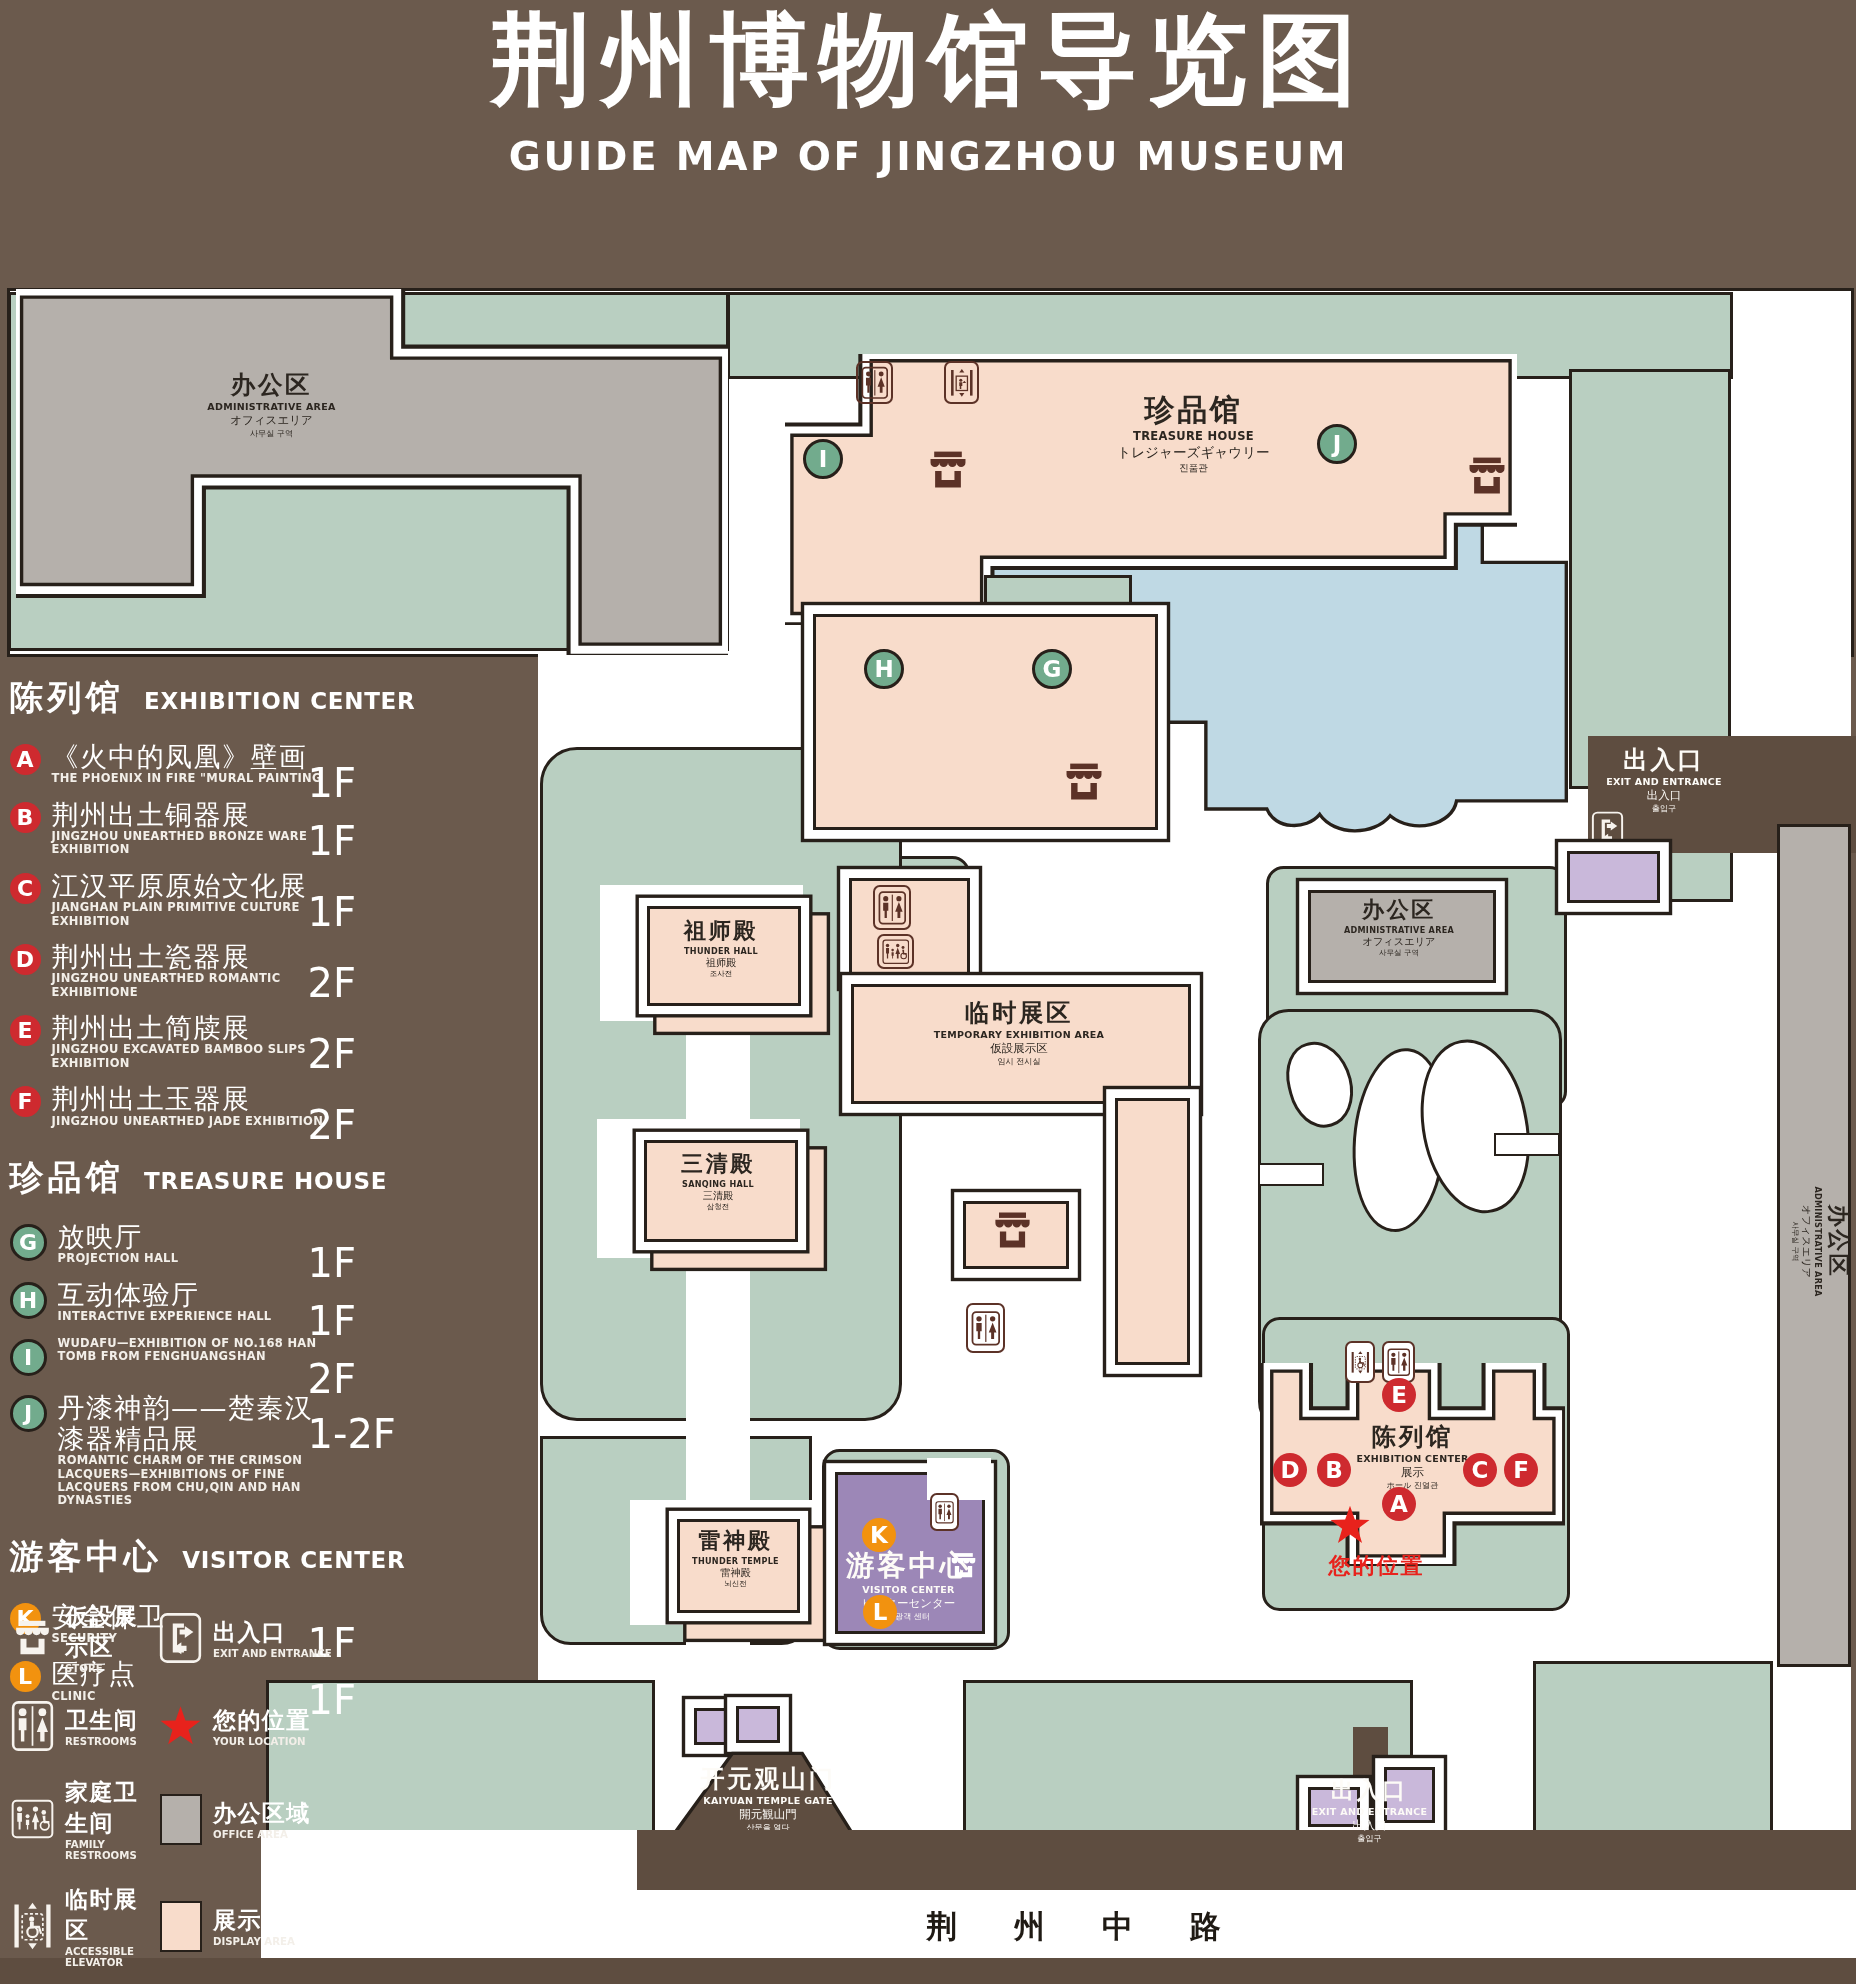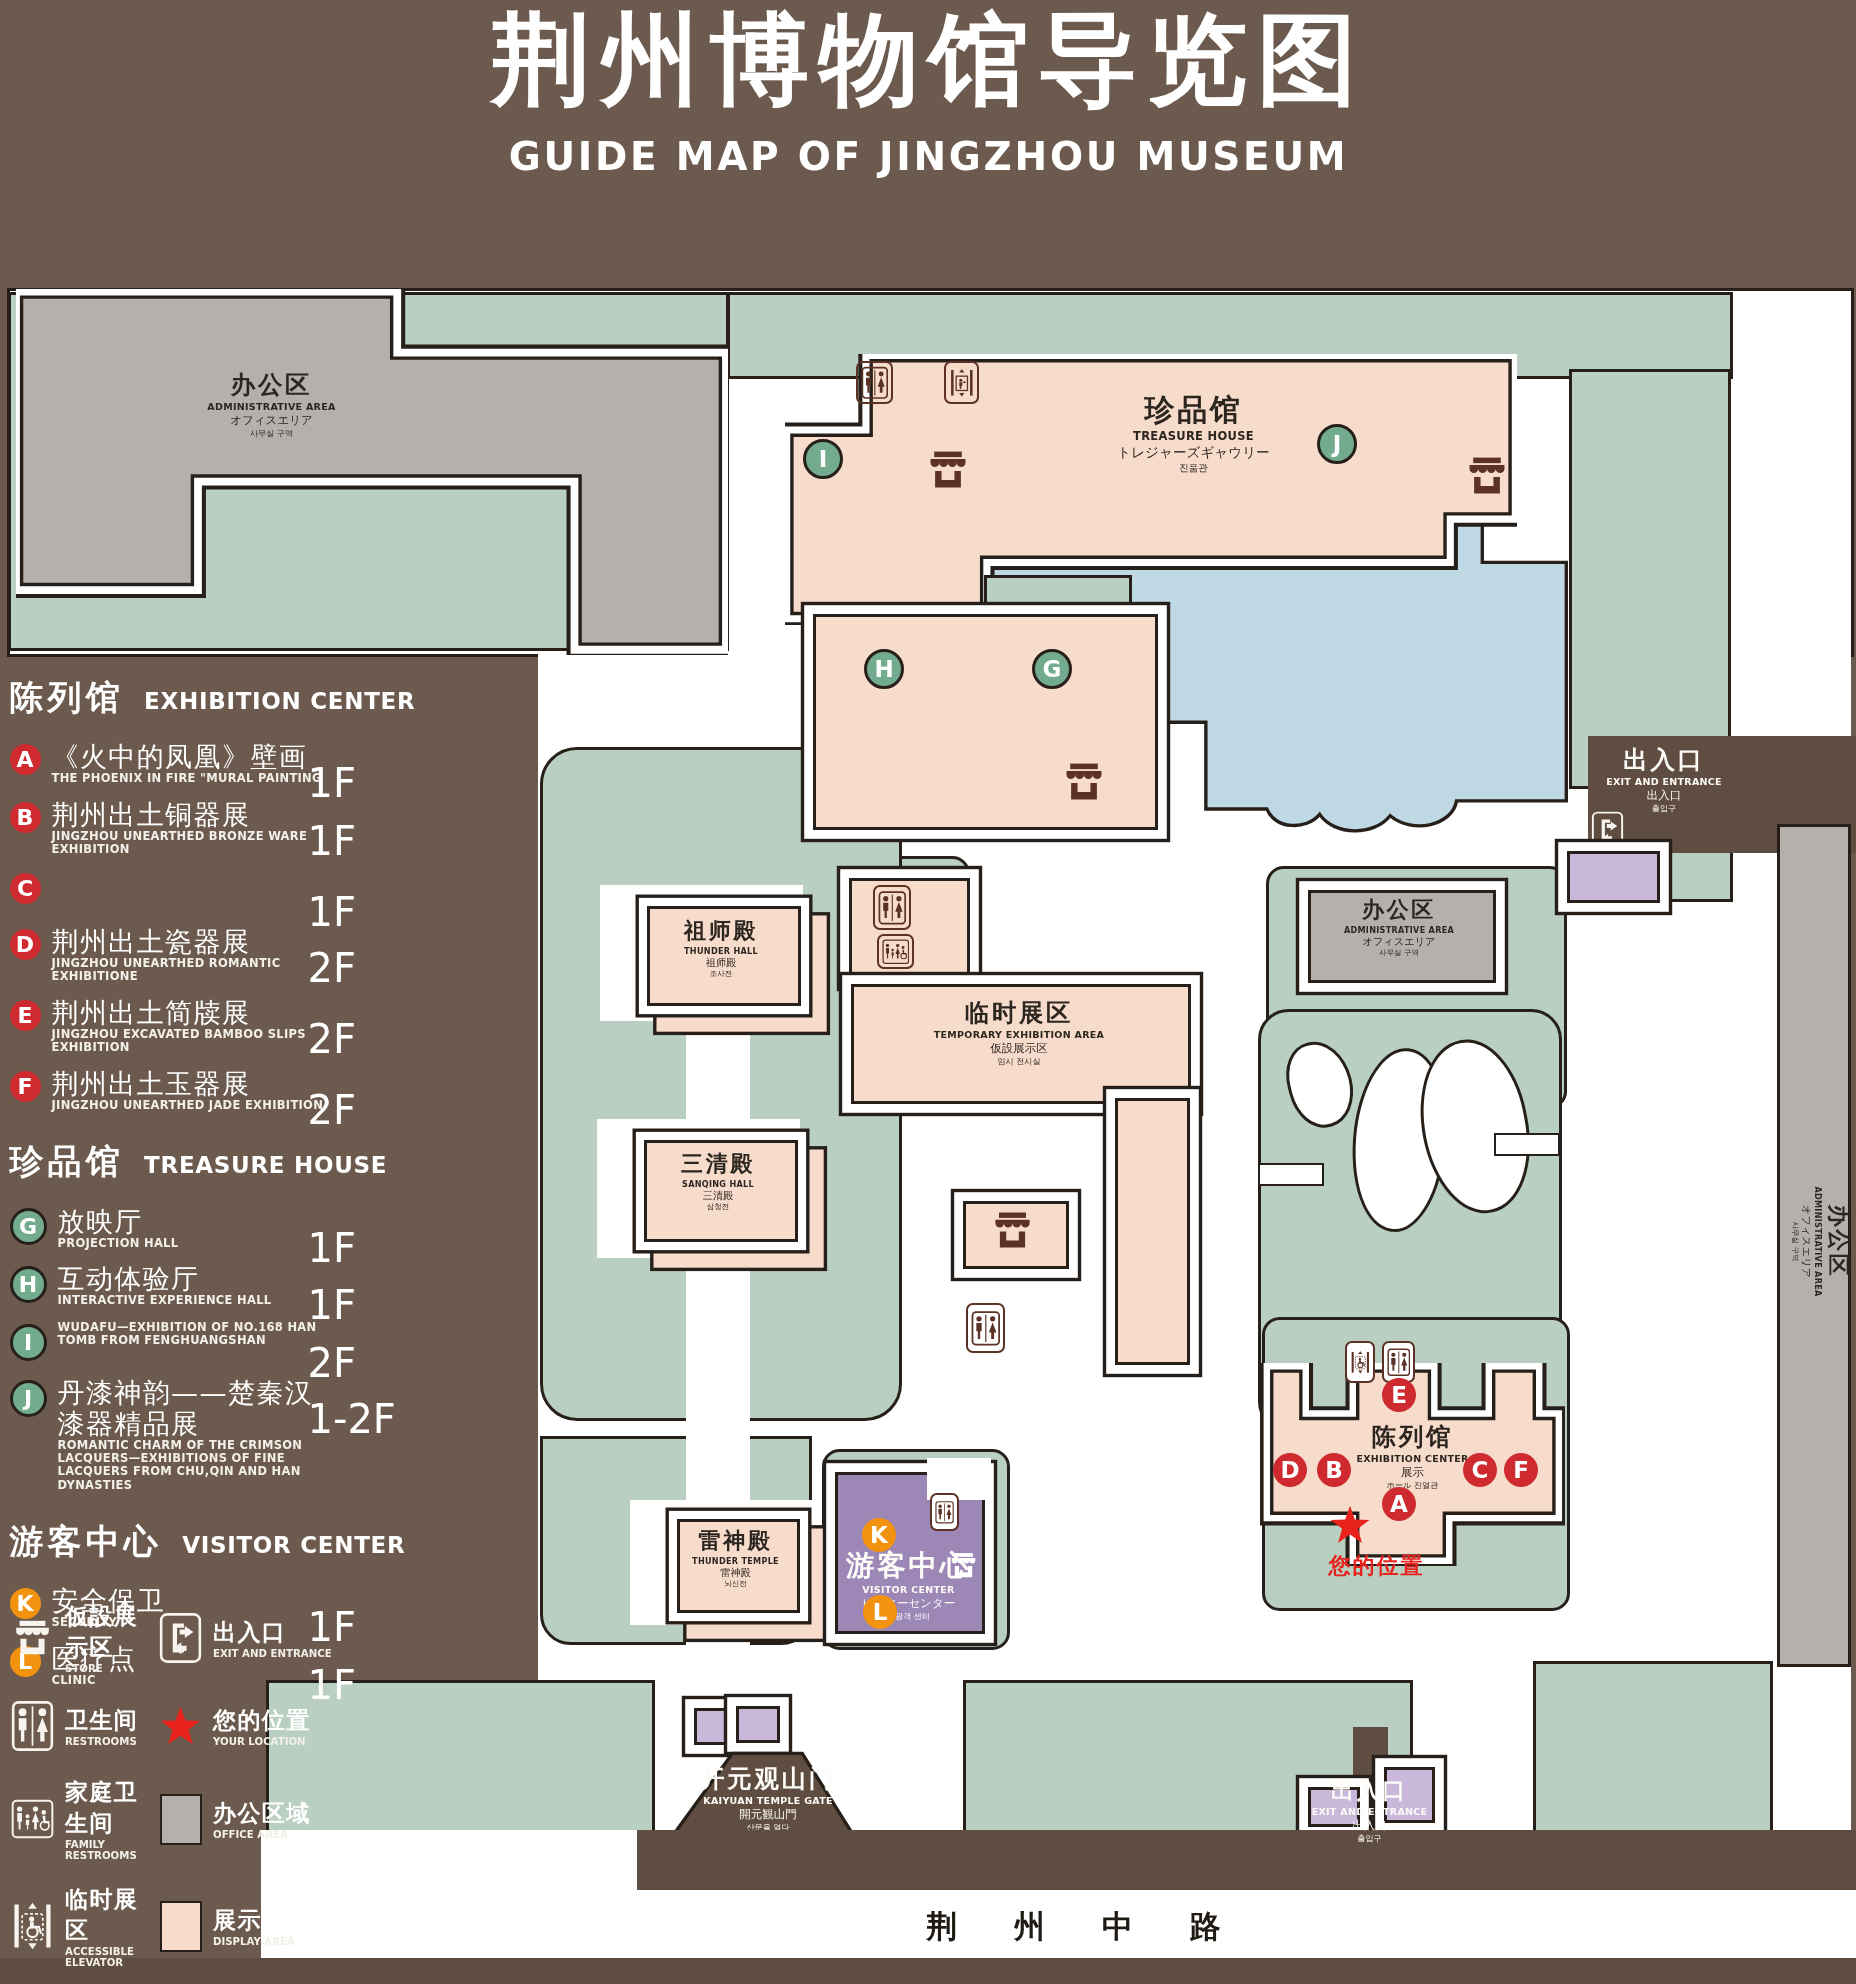--- a/index.html
+++ b/index.html
@@ -426,20 +426,24 @@
       <div class="lg-item">
         <span class="badge red">B</span>
         <div class="lg-text">
           <span class="l-zh">荆州出土铜器展</span>
           <span class="l-en">JINGZHOU UNEARTHED BRONZE WARE EXHIBITION</span>
         </div>
         <span class="l-floor">1F</span>
       </div>
       <div class="lg-item">
         <span class="badge red">C</span>
+        <div class="lg-text">
+          <span class="l-zh">江汉平原原始文化展</span>
+          <span class="l-en">JIANGHAN PLAIN PRIMITIVE CULTURE EXHIBITION</span>
+        </div>
         <span class="l-floor">1F</span>
       </div>
       <div class="lg-item">
         <span class="badge red">D</span>
         <div class="lg-text">
           <span class="l-zh">荆州出土瓷器展</span>
           <span class="l-en">JINGZHOU UNEARTHED ROMANTIC EXHIBITIONE</span>
         </div>
         <span class="l-floor">2F</span>
       </div>

